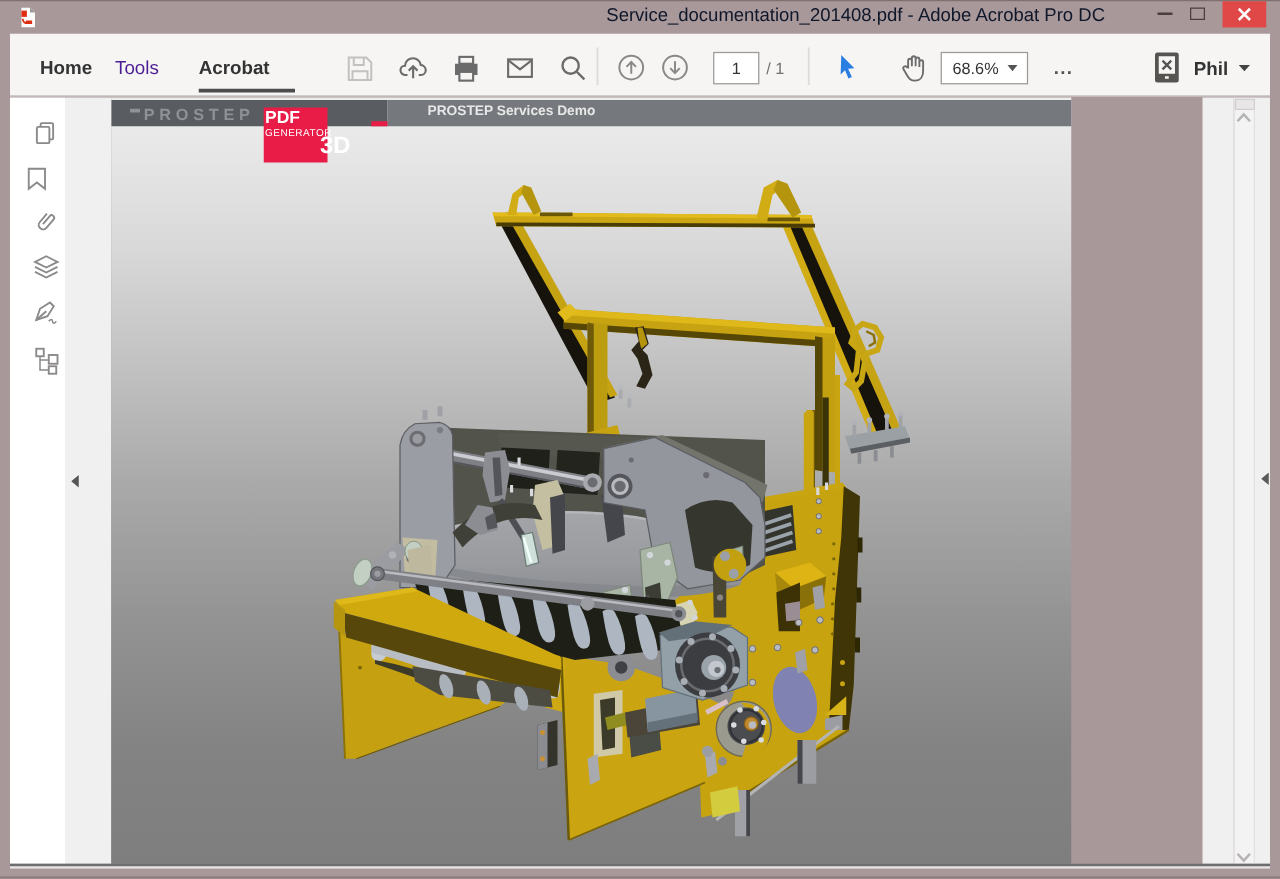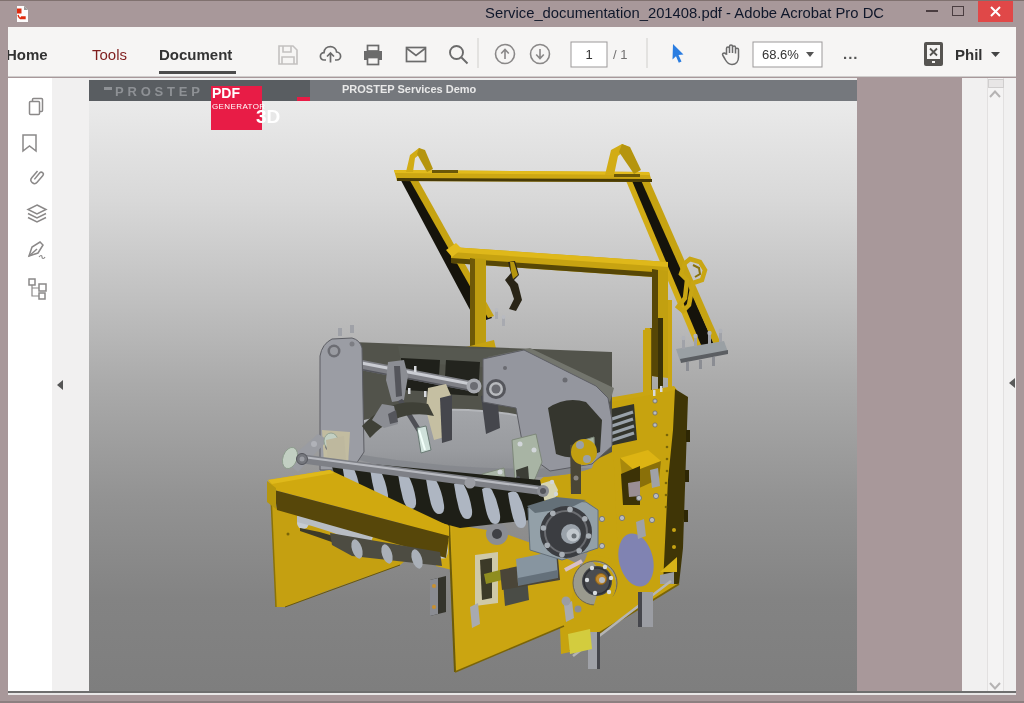--- a/index.html
+++ b/index.html
@@ -42,23 +42,23 @@
 </svg>
 
 <div class="abs" style="left:926px;top:10px;width:12px;height:2px;background:#4a3d40"></div>
 <div class="abs" style="left:952px;top:6px;width:10px;height:8px;border:1.8px solid #4a3d40"></div>
 <div class="abs" style="left:978px;top:1px;width:35px;height:21px;background:#e04848"></div>
 <svg class="abs" style="left:989px;top:5px" width="13" height="13">
     <path d="M2,2 L11,11 M11,2 L2,11" stroke="#fff" stroke-width="2"></path>
   </svg>
 
 <div class="abs" id="toolbar"></div>
-<div class="abs tab" style="left:6px;color:#333;font-weight:bold">Home</div>
-<div class="abs tab" style="left:92px;color:#7f1d1d">Tools</div>
-<div class="abs tab" style="left:159px;color:#333;font-weight:bold">Document</div>
+<div class="abs tab" style="left:32px;color:#333;font-weight:bold">Home</div>
+<div class="abs tab" style="left:92px;color:#4c1d95">Tools</div>
+<div class="abs tab" style="left:159px;color:#333;font-weight:bold">Acrobat</div>
 <div class="abs" style="left:159px;top:71px;width:77px;height:3px;background:#4c4c4c"></div>
 <svg class="abs" style="left:0;top:23px" width="1024" height="54" id="tbicons">
 
   <g transform="translate(277,21)" stroke="#c3c1c0" fill="none" stroke-width="1.6">
     <path d="M2,2 L16,2 L20,6 L20,20 L2,20 Z"></path>
     <path d="M6,2 L6,8 L14,8 L14,2 M5,20 L5,13 L17,13 L17,20"></path>
   </g>
 
   <g transform="translate(320,21)" stroke="#6b6b6b" fill="none" stroke-width="1.7">
     <path d="M6,16 L4,16 C1.8,16 0.4,14.2 0.4,12.2 C0.4,10.2 2,8.6 4,8.6 C4.2,5 7,2.6 10.4,2.6 C13.6,2.6 16.2,5 16.6,8 C18.8,8.2 20.6,10 20.6,12.2 C20.6,14.3 18.9,16 16.8,16 L15,16"></path>

